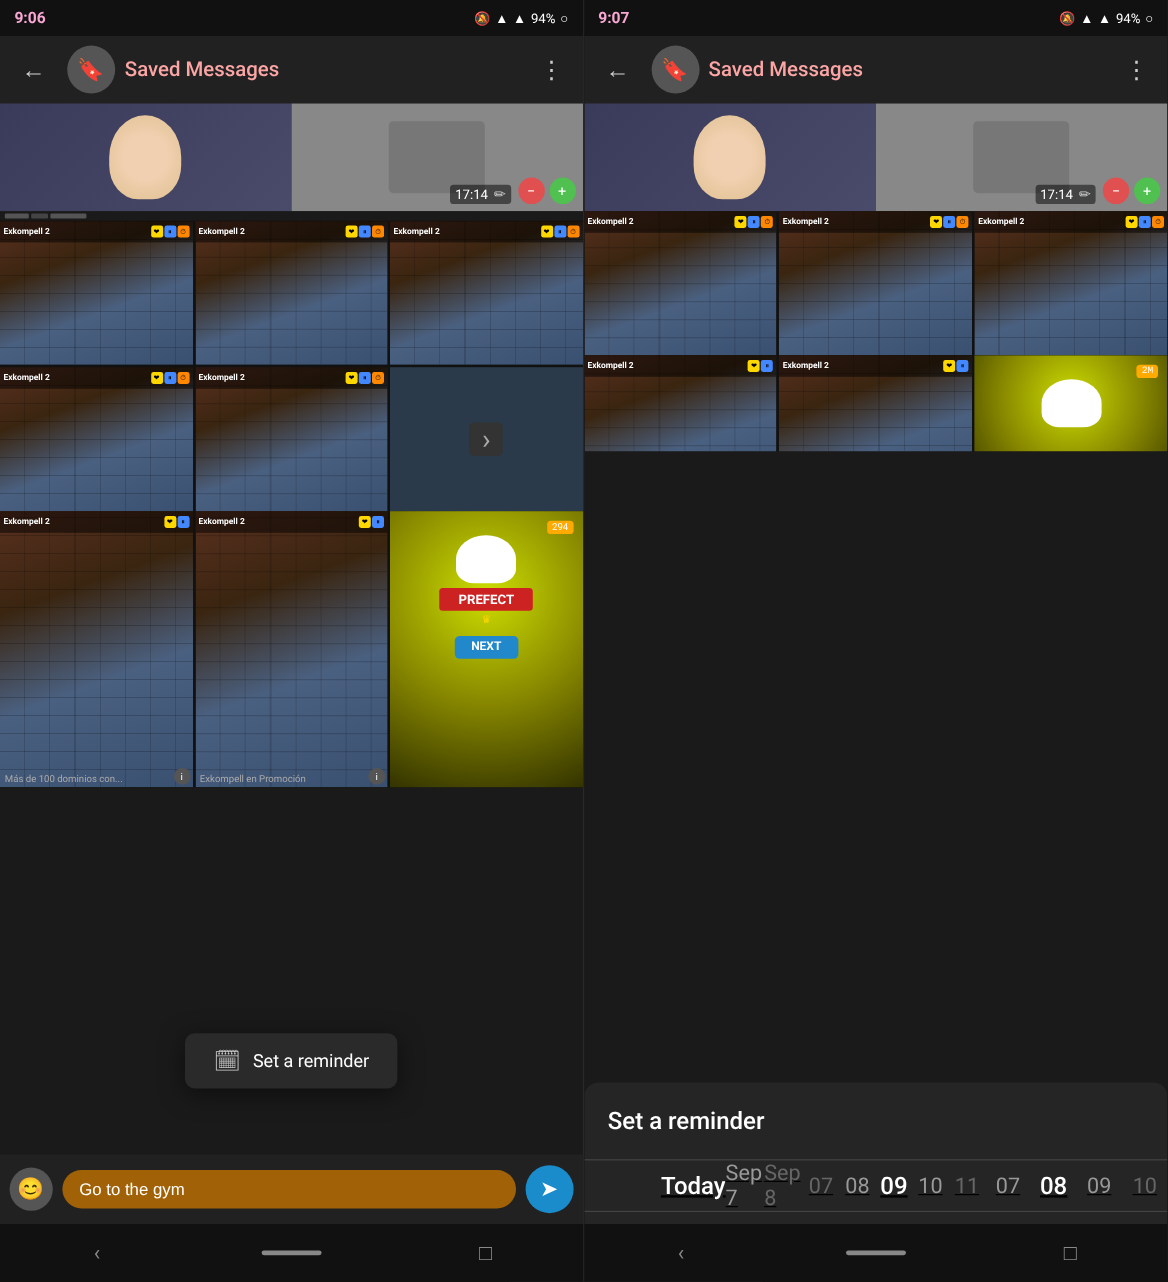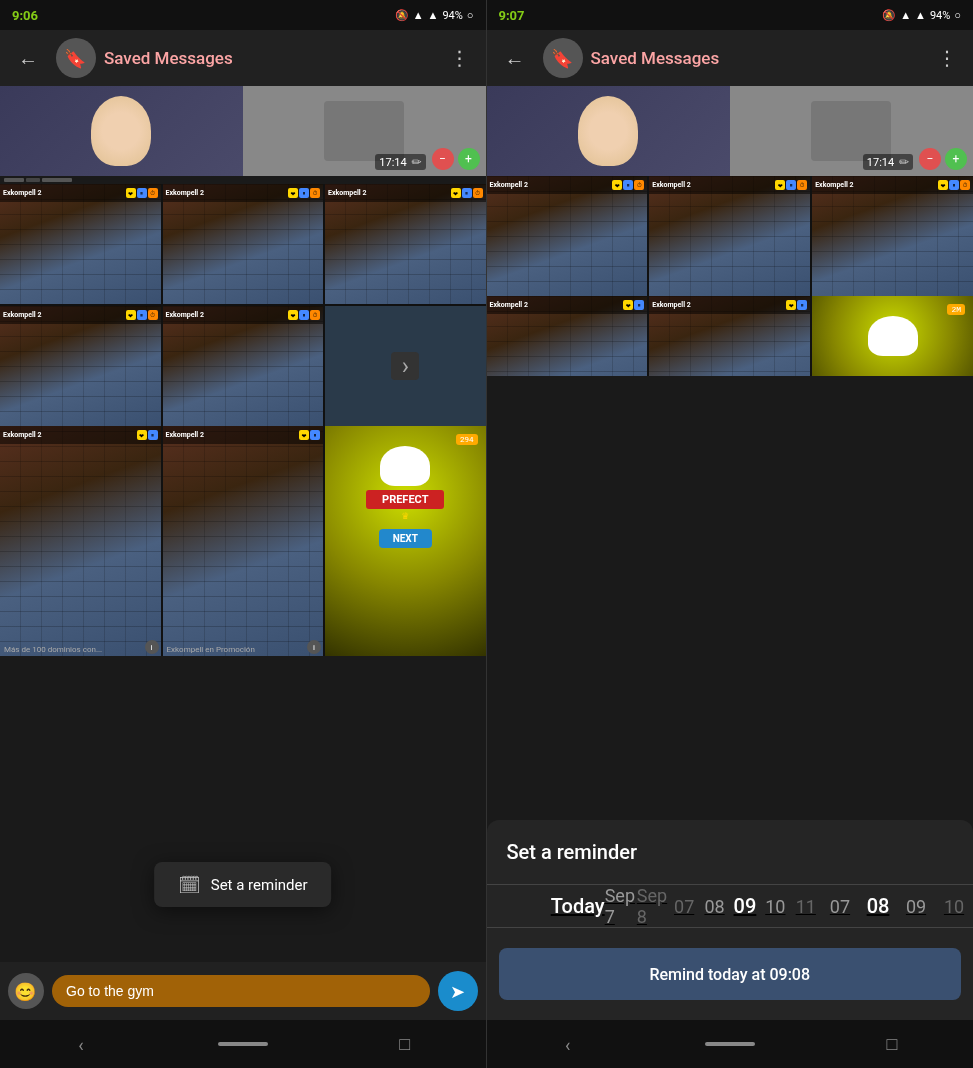--- a/index.html
+++ b/index.html
@@ -36,21 +36,21 @@
     .status-bar {
       height: 30px;
       background: #111;
       display: flex;
       align-items: center;
       justify-content: space-between;
       padding: 0 12px;
       flex-shrink: 0;
     }
     .status-time {
-      color: #84cc16;
+      color: #f9a8d4;
       font-size: 13px;
       font-weight: bold;
     }
     .status-icons {
       display: flex;
       align-items: center;
       gap: 4px;
     }
     .status-icons span {
       color: #fff;
@@ -799,23 +799,20 @@
         </div>
 
         <div class="time-picker-col">
           <div class="picker-item near">07</div>
           <div class="picker-item selected">08</div>
           <div class="picker-item near">09</div>
           <div class="picker-item">10</div>
         </div>
       </div>
 
-      <div class="remind-btn">
-        <span>Remind today at 09:08</span>
-      </div>
     </div>
 
   </div>
 
   <div class="nav-bar">
     <div class="nav-btn">‹</div>
     <div class="nav-home"></div>
     <div class="nav-btn">□</div>
   </div>
 </div>

